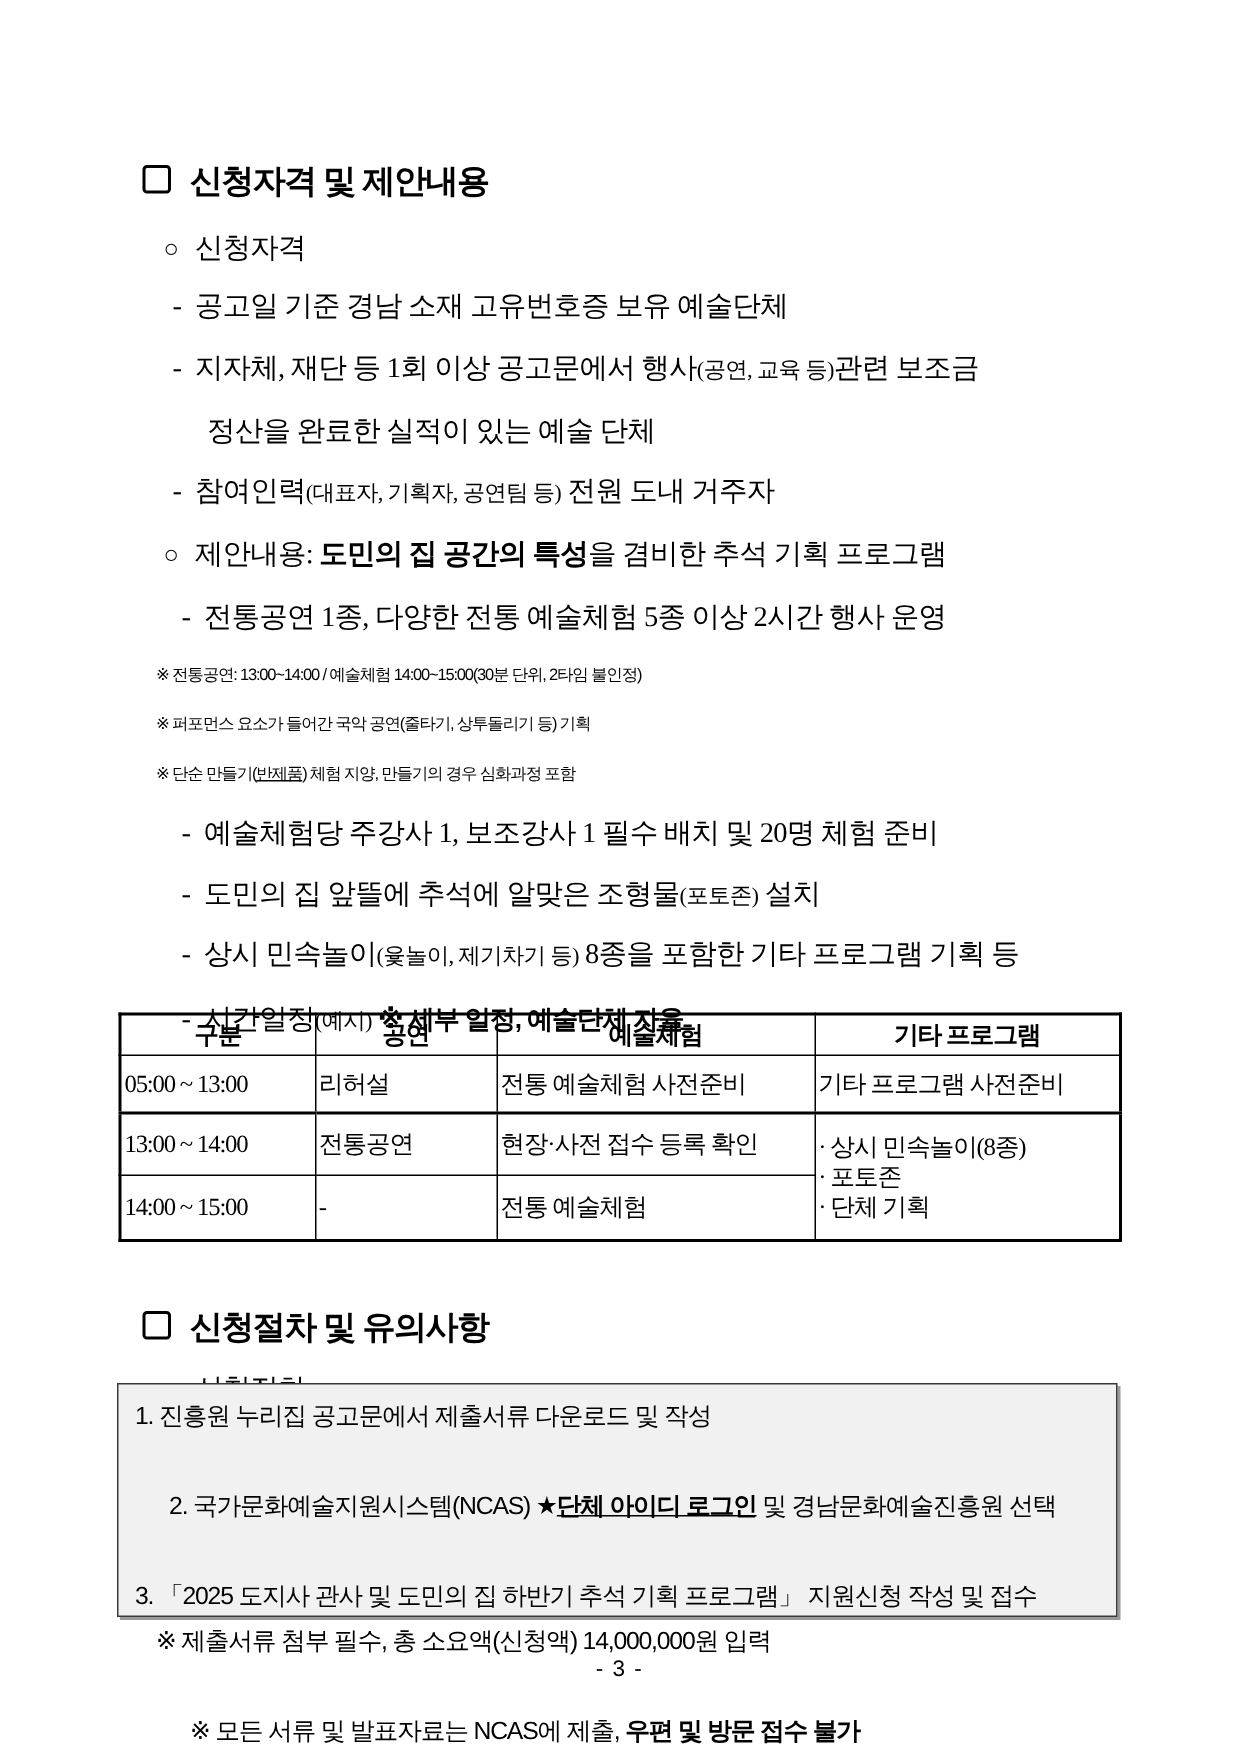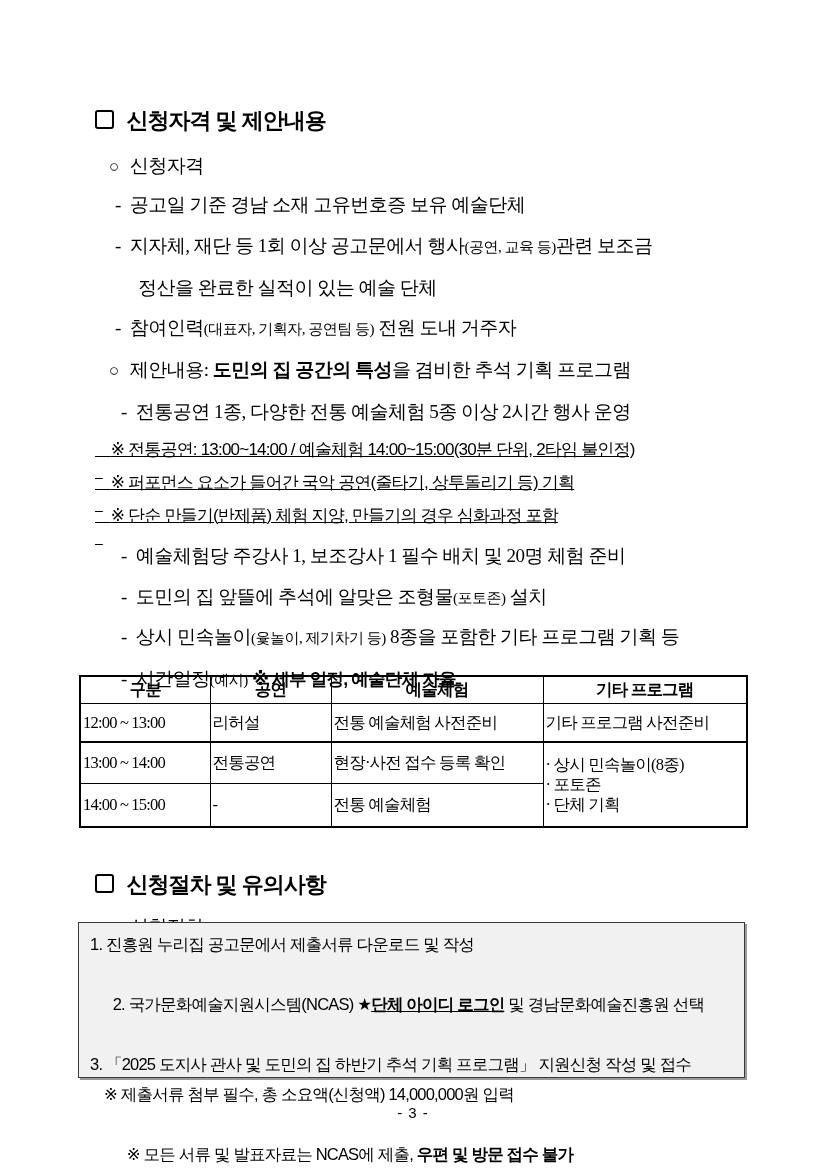--- a/index.html
+++ b/index.html
@@ -27,21 +27,21 @@
 
   
   .dline { font-size:19px; line-height:24px; letter-spacing:-0.5px; }
   .dmark { margin-right:9px; }
   .paren { font-size:15px;margin-top:40px; }
   .b { font-weight:bold; }
 
   
   .nline {
     font-family:"Liberation Sans","DejaVu Sans",sans-serif;
-    font-size:17px; line-height:22px; letter-spacing:-0.8px;text-decoration:underline;
+    font-size:11px; line-height:22px; letter-spacing:-0.8px;
   }
   .ul { text-decoration:underline; }
   .d8bold {
     font-family:"Liberation Sans","DejaVu Sans",sans-serif;
     font-size:17.5px; font-weight:bold; letter-spacing:-0.8px;
   }
 
   
   table.sched {
     position:absolute; left:79px; top:675px;
@@ -151,21 +151,21 @@
         <col style="width:204px">
     </colgroup>
     <tbody>
         <tr>
       <th>구분</th>
       <th>공연</th>
       <th>예술체험</th>
       <th>기타 프로그램</th>
     </tr>
     <tr class="r1">
-      <td>12:00 ~ 13:00</td>
+      <td>05:00 ~ 13:00</td>
       <td>리허설</td>
       <td>전통 예술체험 사전준비</td>
       <td>기타 프로그램 사전준비</td>
     </tr>
     <tr class="r2">
       <td>13:00 ~ 14:00</td>
       <td>전통공연</td>
       <td>현장·사전 접수 등록 확인</td>
       <td rowspan="2">
         <div class="mline">· 상시 민속놀이(8종)</div>

